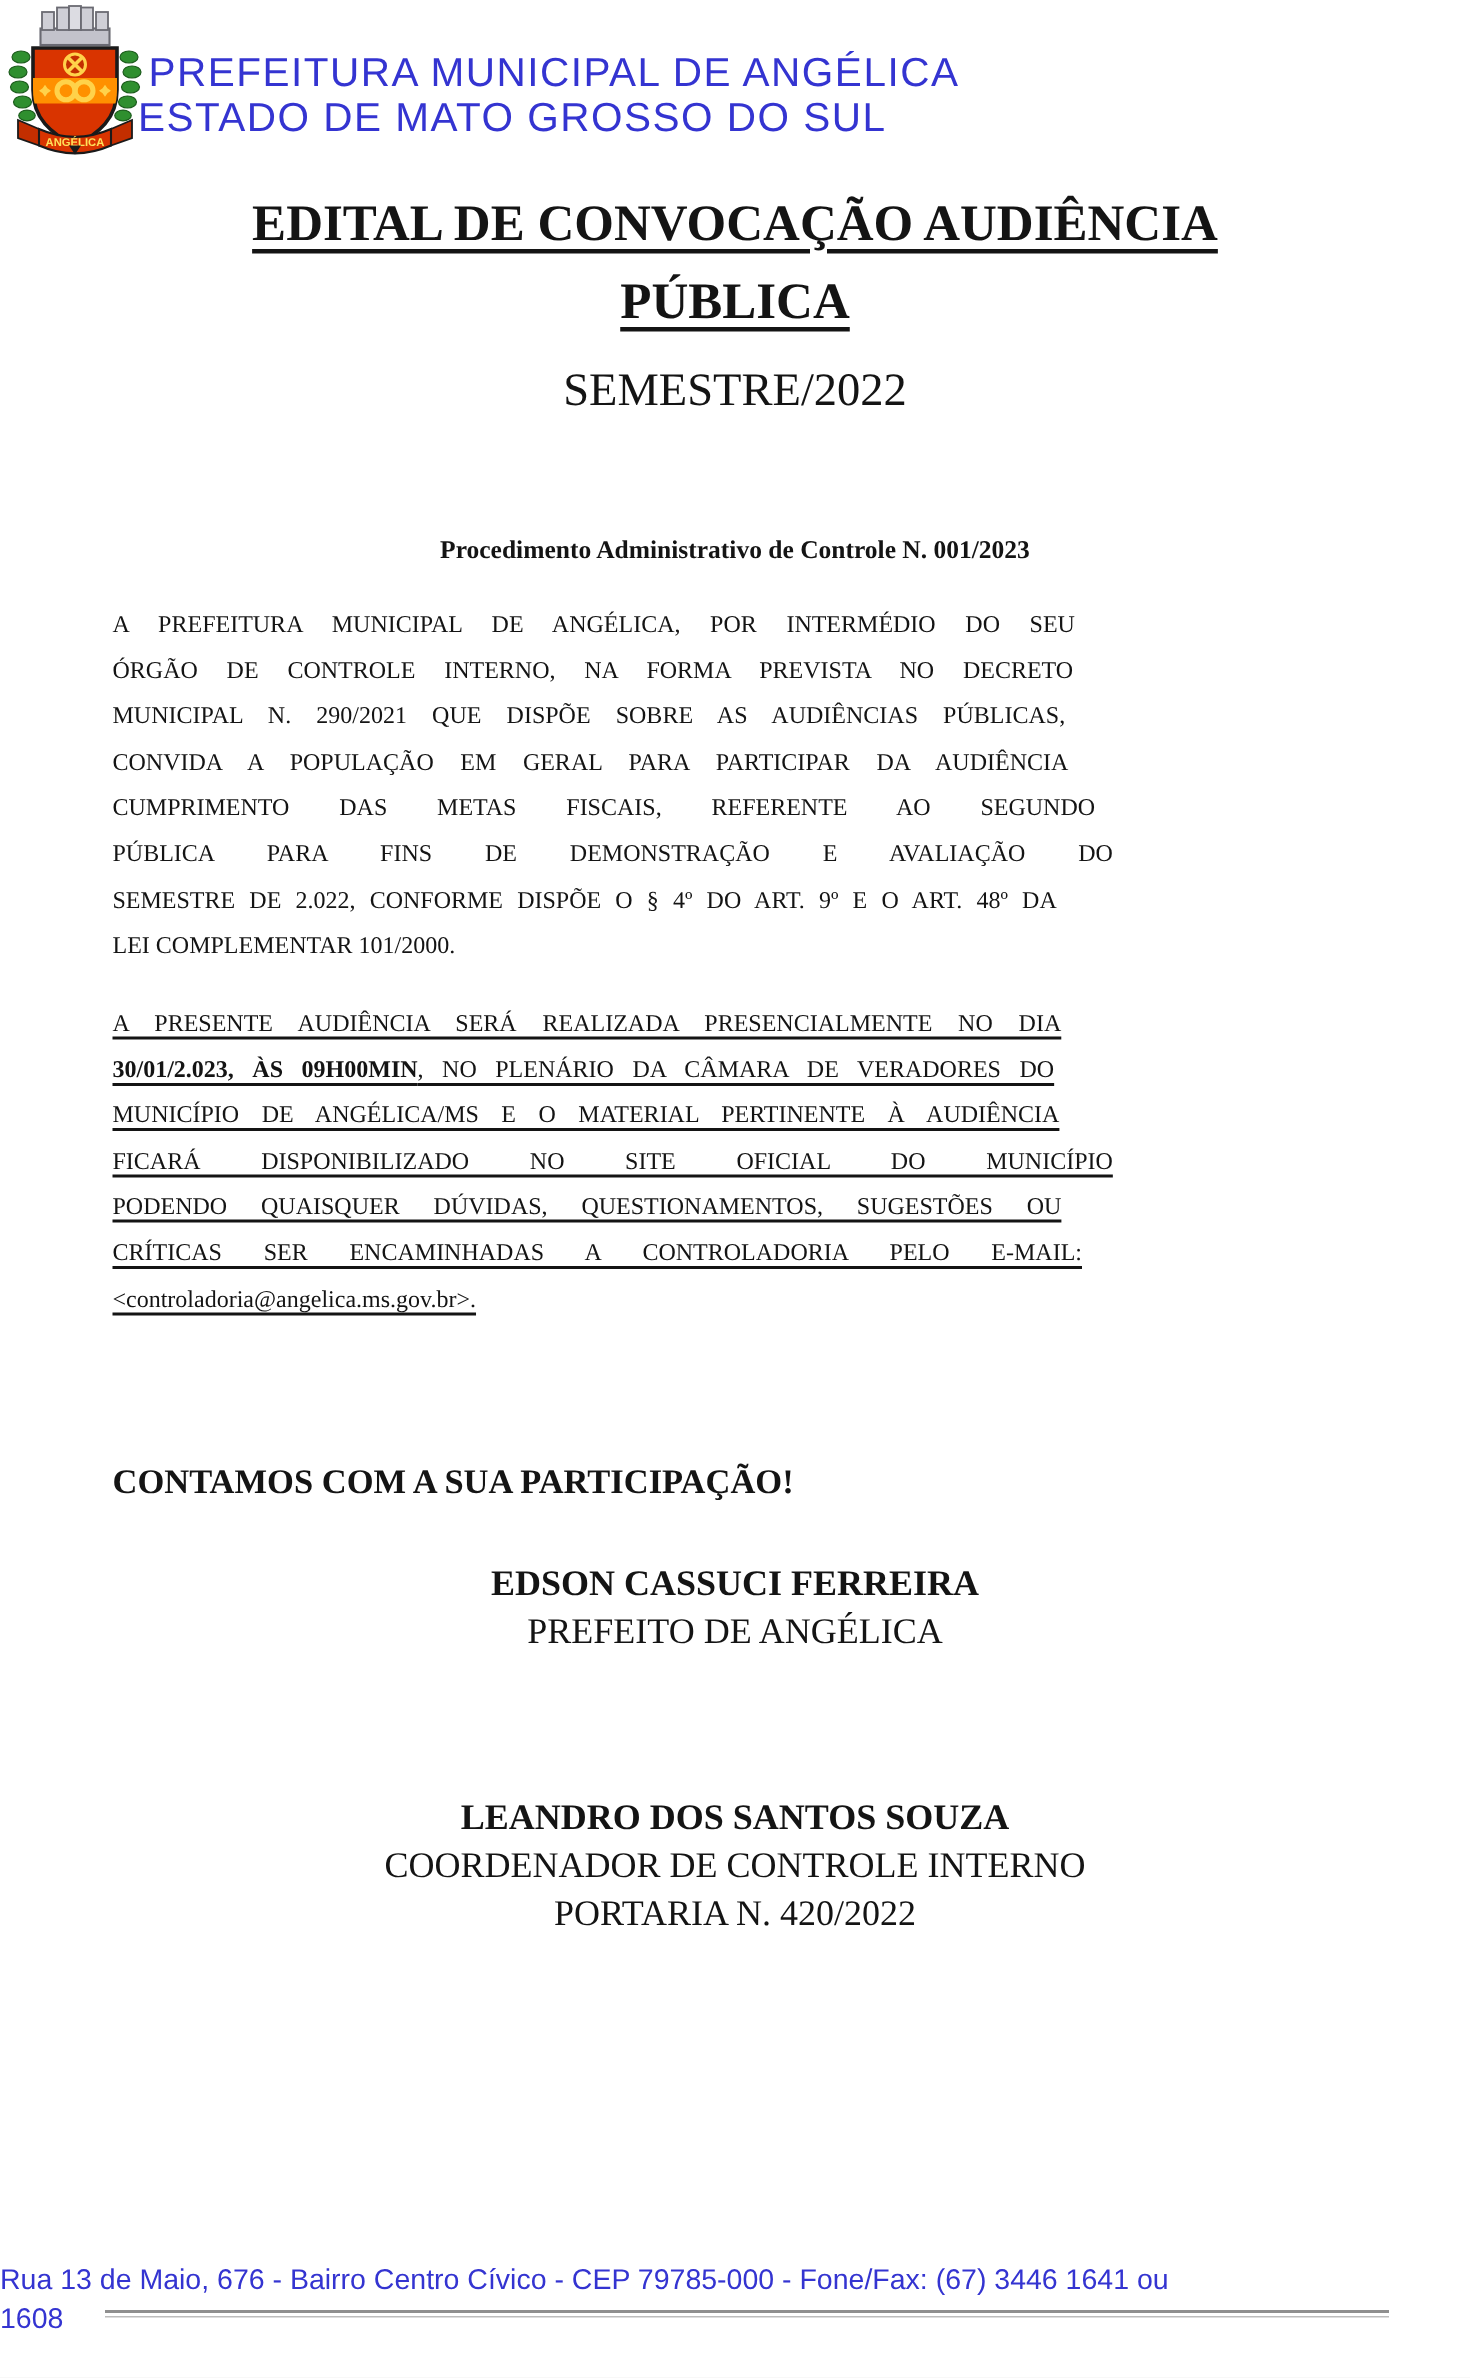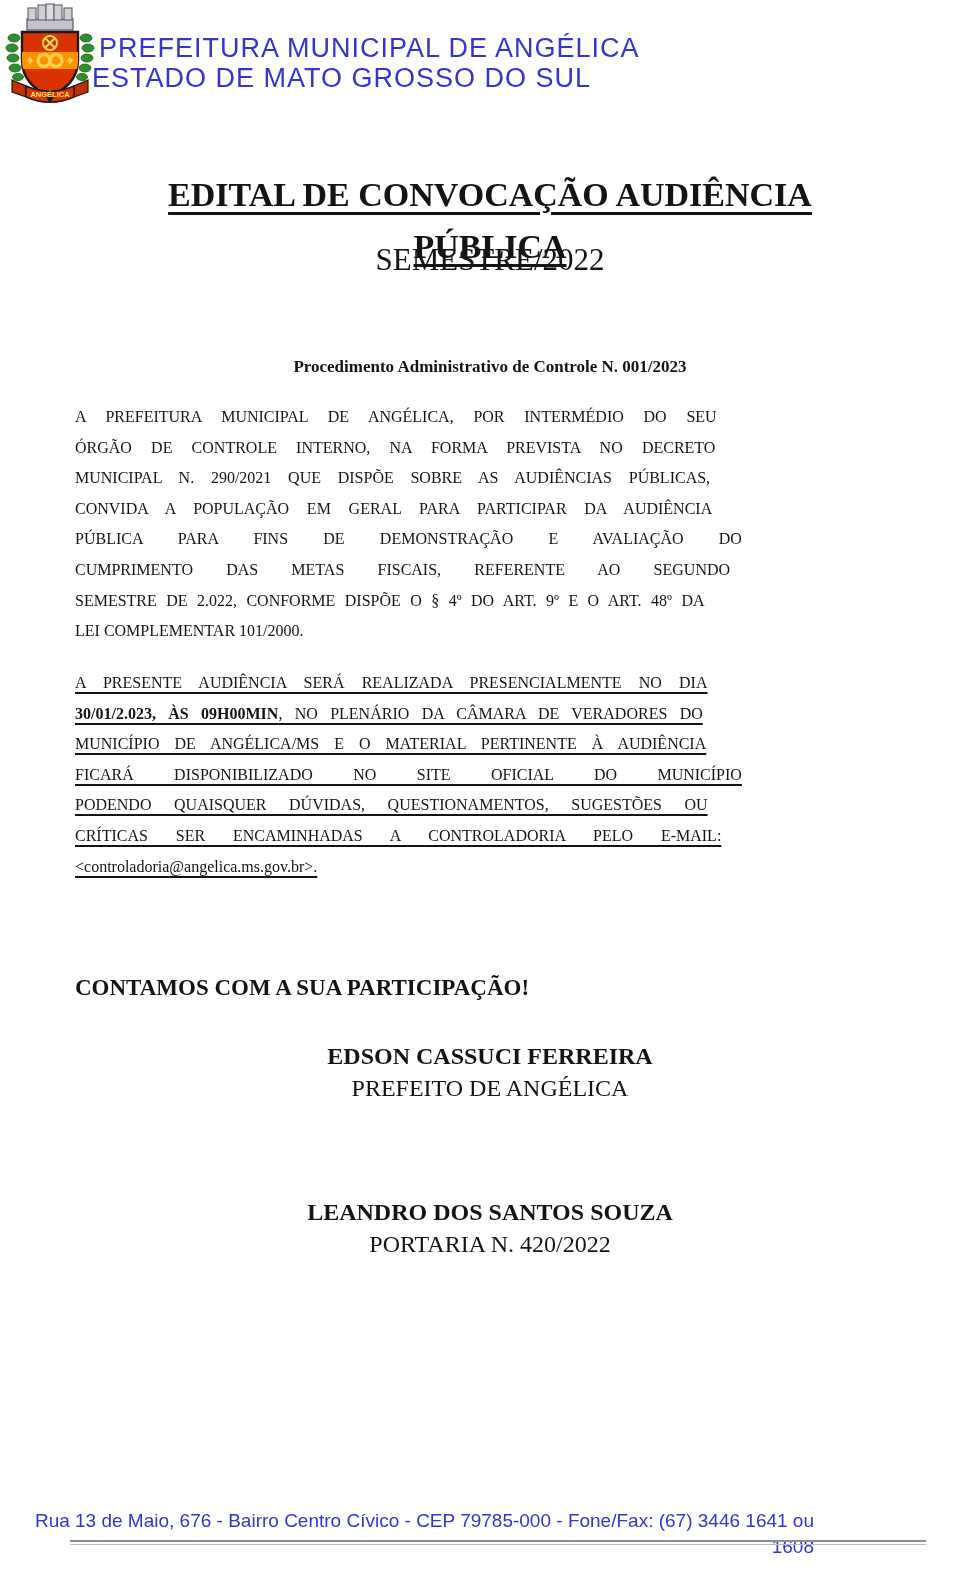--- a/index.html
+++ b/index.html
@@ -15,21 +15,21 @@
   }
 
   
   .crest { position: absolute; left: 4px; top: 2px; }
   .lh-line { position: absolute; font-family: "Liberation Sans", "DejaVu Sans", sans-serif;
              color: #3434d1; letter-spacing: 1px; white-space: nowrap; }
   .lh-line1 { left: 99px; top: 33px; font-size: 27px; }
   .lh-line2 { left: 92px; top: 63px; font-size: 27px; }
 
   
-  .title { position: absolute; left: 75px; width: 830px; top: 124px; text-align: center; margin-top: 45px; }
+  .title { position: absolute; left: 75px; width: 830px; top: 124px; text-align: center; }
   .title-line { line-height: 52px; font-size: 34px; font-weight: bold; }
   .title-line .u { text-decoration: underline; text-decoration-thickness: 3px; text-underline-offset: 6px; }
 
   .subtitle { position: absolute; left: 75px; width: 830px; top: 236px; text-align: center; }
   .subtitle-line { line-height: 47px; font-size: 31px; }
 
   .procedure { position: absolute; left: 75px; width: 830px; top: 352px; text-align: center;
                font-size: 17px; font-weight: bold; line-height: 30px; }
 
   
@@ -43,23 +43,23 @@
   .closing { position: absolute; left: 75px; top: 950px; font-size: 23px; font-weight: bold; line-height: 30px; }
 
   
   .sig { position: absolute; left: 75px; width: 830px; text-align: center; font-size: 24px; }
   .sig-1 { top: 1040px; }
   .sig-2 { top: 1196px; }
   .sig div { line-height: 32px; }
   .sig-name { font-weight: bold; }
 
   
-  .footer-text { position: absolute; left: 0; top: 1508px; width: 784px; text-align: right;
+  .footer-text { position: absolute; left: 0; top: 1508px; width: 784px; text-align: left;
                  font-family: "Liberation Sans", "DejaVu Sans", sans-serif;
-                 font-size: 19px; color: #3434d1; line-height: 26px; padding-left: 30px; }
+                 font-size: 19px; color: #3434d1; line-height: 26px; }
   .footer-rule { position: absolute; left: 70px; top: 1540px; width: 856px; height: 2px;
                  border-top: 2px solid #8f8f8f; border-bottom: 1px solid #bcbcbc; }
 </style>
 </head>
 <body>
 
 <div class="page">
 
   <header>
     <svg class="crest" width="92" height="104" viewBox="0 0 92 104" aria-hidden="true">
@@ -126,22 +126,22 @@
     <div class="subtitle-line">SEMESTRE/2022</div>
   </div>
 
   <div class="procedure">Procedimento Administrativo de Controle N. 001/2023</div>
 
   <section class="para para1">
       <div class="line"><span class="ltxt" style="word-spacing: 15.7344px;"><span>A PREFEITURA MUNICIPAL DE ANGÉLICA, POR INTERMÉDIO DO SEU</span></span></div>
       <div class="line"><span class="ltxt" style="word-spacing: 15.1895px;"><span>ÓRGÃO DE CONTROLE INTERNO, NA FORMA PREVISTA NO DECRETO</span></span></div>
       <div class="line"><span class="ltxt" style="word-spacing: 12.748px;"><span>MUNICIPAL N. 290/2021 QUE DISPÕE SOBRE AS AUDIÊNCIAS PÚBLICAS,</span></span></div>
       <div class="line"><span class="ltxt" style="word-spacing: 13.7227px;"><span>CONVIDA A POPULAÇÃO EM GERAL PARA PARTICIPAR DA AUDIÊNCIA</span></span></div>
+      <div class="line"><span class="ltxt" style="word-spacing: 29.2083px;"><span>CUMPRIMENTO DAS METAS FISCAIS, REFERENTE AO SEGUNDO</span></span></div>
       <div class="line"><span class="ltxt" style="word-spacing: 31.2411px;"><span>PÚBLICA PARA FINS DE DEMONSTRAÇÃO E AVALIAÇÃO DO</span></span></div>
-      <div class="line"><span class="ltxt" style="word-spacing: 29.2083px;"><span>CUMPRIMENTO DAS METAS FISCAIS, REFERENTE AO SEGUNDO</span></span></div>
       <div class="line"><span class="ltxt" style="word-spacing: 5.4375px;"><span>SEMESTRE DE 2.022, CONFORME DISPÕE O § 4º DO ART. 9º E O ART. 48º DA</span></span></div>
       <div class="line last"><span class="ltxt"><span>LEI COMPLEMENTAR 101/2000.</span></span></div>
     </section>
   <section class="para para2 para-underline">
       <div class="line"><span class="ltxt" style="word-spacing: 13.2143px;"><span>A PRESENTE AUDIÊNCIA SERÁ REALIZADA PRESENCIALMENTE NO DIA</span></span></div>
       <div class="line"><span class="ltxt" style="word-spacing: 8.34722px;"><b>30/01/2.023, ÀS 09H00MIN</b><span>, NO PLENÁRIO DA CÂMARA DE VERADORES DO</span></span></div>
       <div class="line"><span class="ltxt" style="word-spacing: 10.9941px;"><span>MUNICÍPIO DE ANGÉLICA/MS E O MATERIAL PERTINENTE À AUDIÊNCIA</span></span></div>
       <div class="line"><span class="ltxt" style="word-spacing: 36.4323px;"><span>FICARÁ DISPONIBILIZADO NO SITE OFICIAL DO MUNICÍPIO</span></span></div>
       <div class="line"><span class="ltxt" style="word-spacing: 18.575px;"><span>PODENDO QUAISQUER DÚVIDAS, QUESTIONAMENTOS, SUGESTÕES OU</span></span></div>
       <div class="line"><span class="ltxt" style="word-spacing: 23.8646px;"><span>CRÍTICAS SER ENCAMINHADAS A CONTROLADORIA PELO E-MAIL:</span></span></div>
@@ -149,20 +149,21 @@
     </section>
 
   <p class="closing">CONTAMOS COM A SUA PARTICIPAÇÃO!</p>
 
   <div class="sig sig-1">
     <div class="sig-name">EDSON CASSUCI FERREIRA</div>
     <div class="sig-role">PREFEITO DE ANGÉLICA</div>
   </div>
   <div class="sig sig-2">
     <div class="sig-name">LEANDRO DOS SANTOS SOUZA</div>
+    <div class="sig-role">COORDENADOR DE CONTROLE INTERNO</div>
     <div class="sig-extra">PORTARIA N. 420/2022</div>
   </div>
 
   <footer>
     <div class="footer-text">Rua 13 de Maio, 676 - Bairro Centro Cívico - CEP 79785-000 - Fone/Fax: (67) 3446 1641 ou 1608</div>
     <div class="footer-rule"></div>
   </footer>
 
 </div>
 

